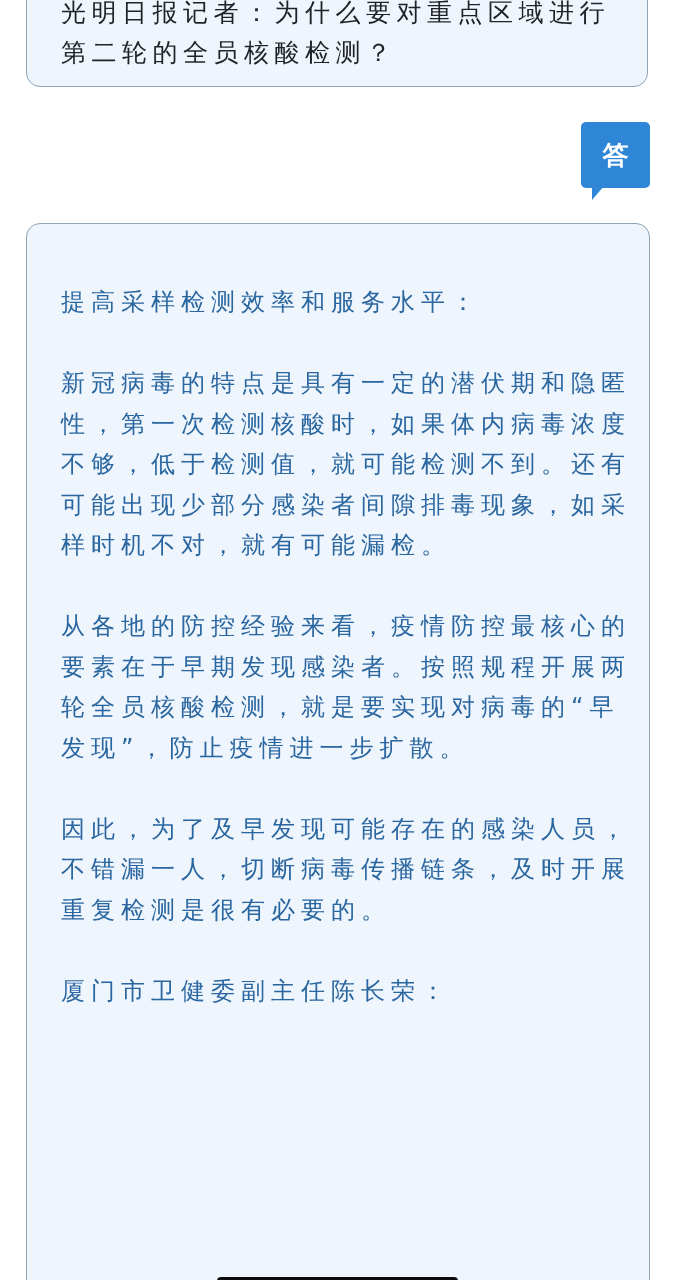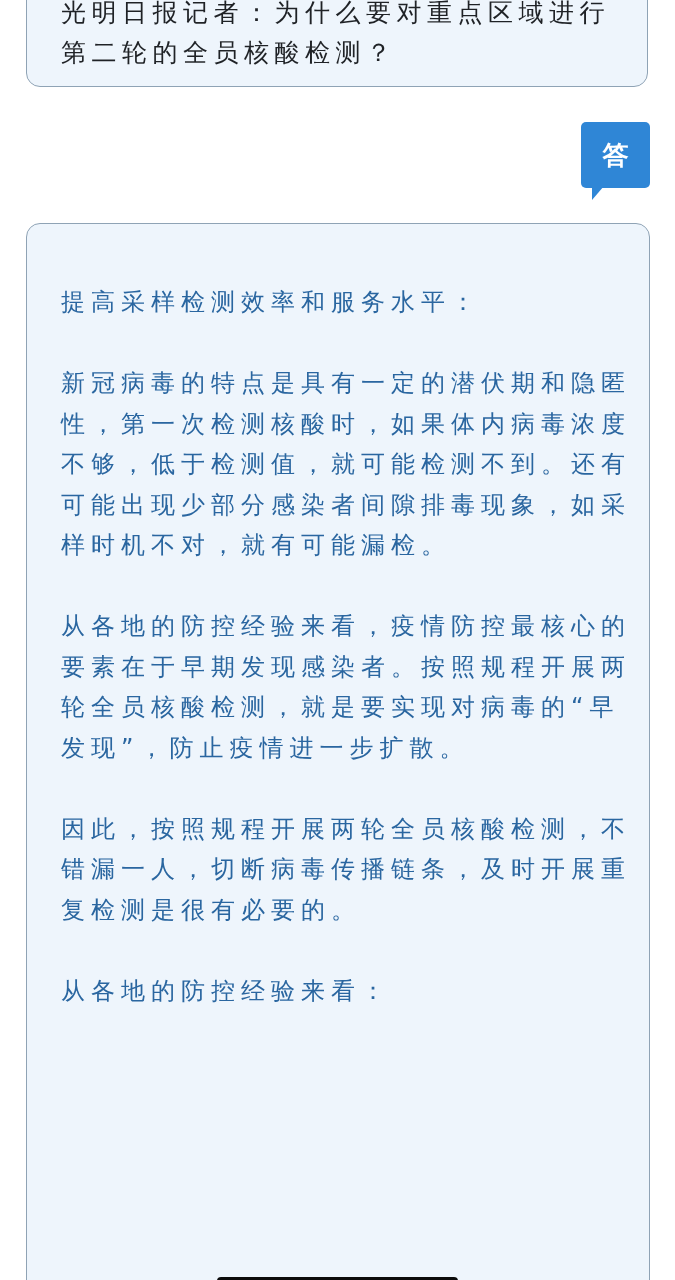--- a/index.html
+++ b/index.html
@@ -126,22 +126,22 @@
 <div class="answer-badge">
   <span>答</span>
 </div>
 <div class="badge-tail"></div>
 
 <div class="a-box">
   <div class="a-content">
     <p class="speaker">提高采样检测效率和服务水平：</p>
     <p>新冠病毒的特点是具有一定的潜伏期和隐匿性，第一次检测核酸时，如果体内病毒浓度不够，低于检测值，就可能检测不到。还有可能出现少部分感染者间隙排毒现象，如采样时机不对，就有可能漏检。</p>
     <p>从各地的防控经验来看，疫情防控最核心的要素在于早期发现感染者。按照规程开展两轮全员核酸检测，就是要实现对病毒的“早发现”，防止疫情进一步扩散。</p>
-    <p>因此，按照规程开展两轮全员核酸检测，不错漏一人，切断病毒传播链条，及时开展重复检测是很有必要的。</p>
-    <p class="speaker gap-before">从各地的防控经验来看：</p>
+    <p>因此，为了及早发现可能存在的感染人员，不错漏一人，切断病毒传播链条，及时开展重复检测是很有必要的。</p>
+    <p class="speaker gap-before">厦门市卫健委副主任陈长荣：</p>
   </div>
 </div>
 
 <div class="watermark">
   <svg class="weibo-icon" viewBox="0 0 26 20">
     <ellipse cx="11" cy="13" rx="9.5" ry="6" fill="#ffffff" stroke="#7a7a7a" stroke-width="1.2"></ellipse>
     <ellipse cx="10" cy="13.5" rx="4" ry="3" fill="none" stroke="#7a7a7a" stroke-width="1.1"></ellipse>
     <circle cx="9.5" cy="13.8" r="1.2" fill="#7a7a7a"></circle>
     <path d="M17 3.5 A5 5 0 0 1 22.5 9" fill="none" stroke="#7a7a7a" stroke-width="1.3"></path>
     <path d="M17 6.5 A2.2 2.2 0 0 1 19.6 9" fill="none" stroke="#7a7a7a" stroke-width="1.2"></path>

